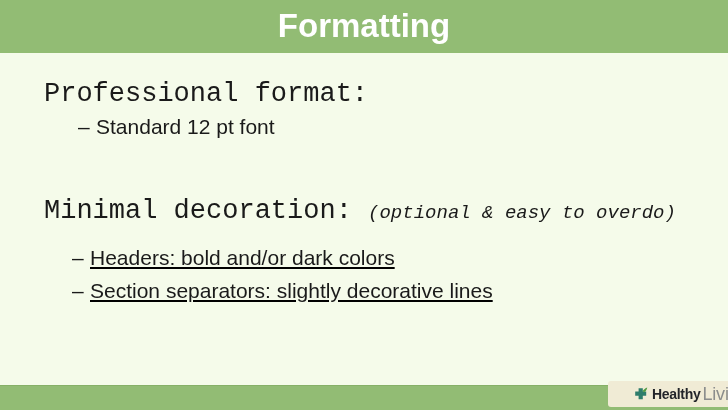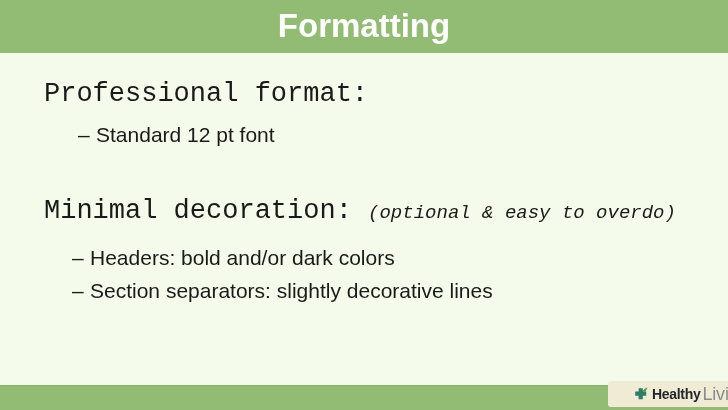--- a/index.html
+++ b/index.html
@@ -75,25 +75,25 @@
     white-space: nowrap;
     font-family: "Liberation Sans", sans-serif;
   }
   .dash {
     display: inline-block;
     min-width: 18px;
   }
 
   
   #group-one { left: 44px; top: 25px; }
-  #group-one .bullets { margin-top: 11px; margin-left: 34px; }
+  #group-one .bullets { margin-top: 3px; margin-left: 34px; }
 
   
   #group-two { left: 44px; top: 142px; }
-  #group-two .bullets { margin-top: 12px; margin-left: 28px; }
+  #group-two .bullets { margin-top: 12px; margin-left: 28px; text-decoration: underline; }
   #group-two .bullet-line { line-height: 33px; }
 
   
   .footer-band {
     position: absolute;
     left: 0;
     top: 385px;
     width: 728px;
     height: 25px;
     background: #92bc74;

